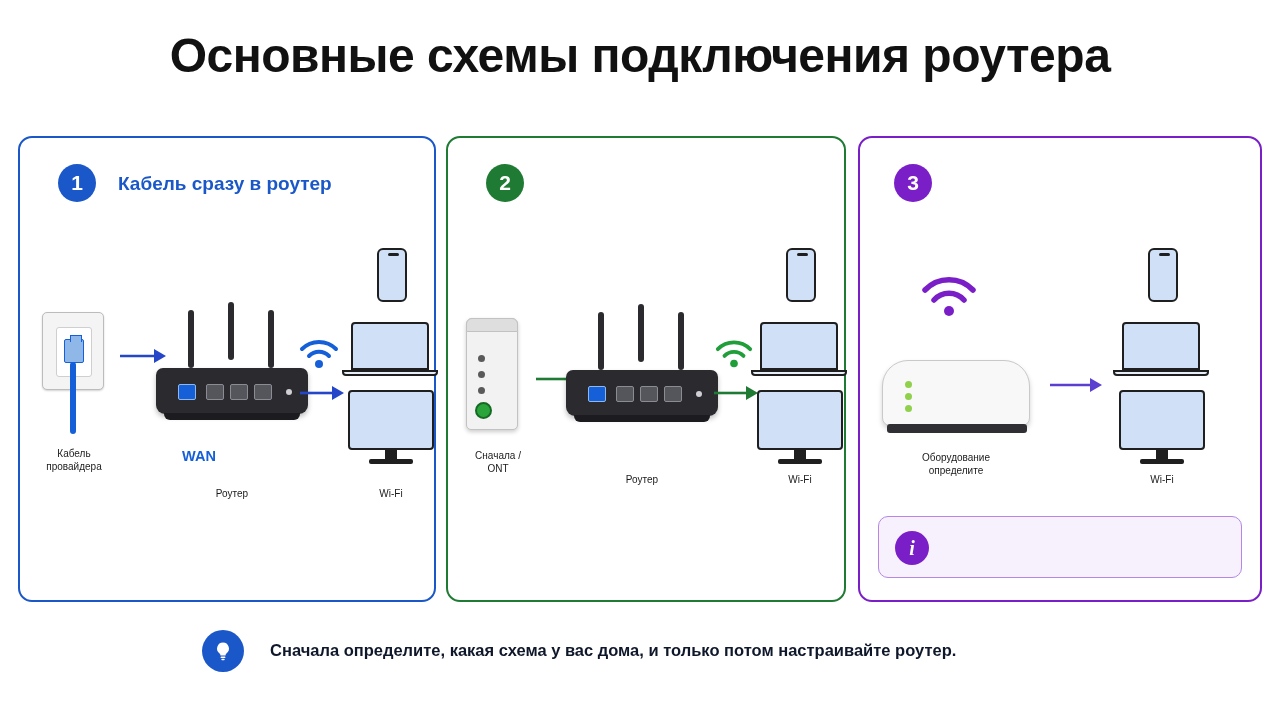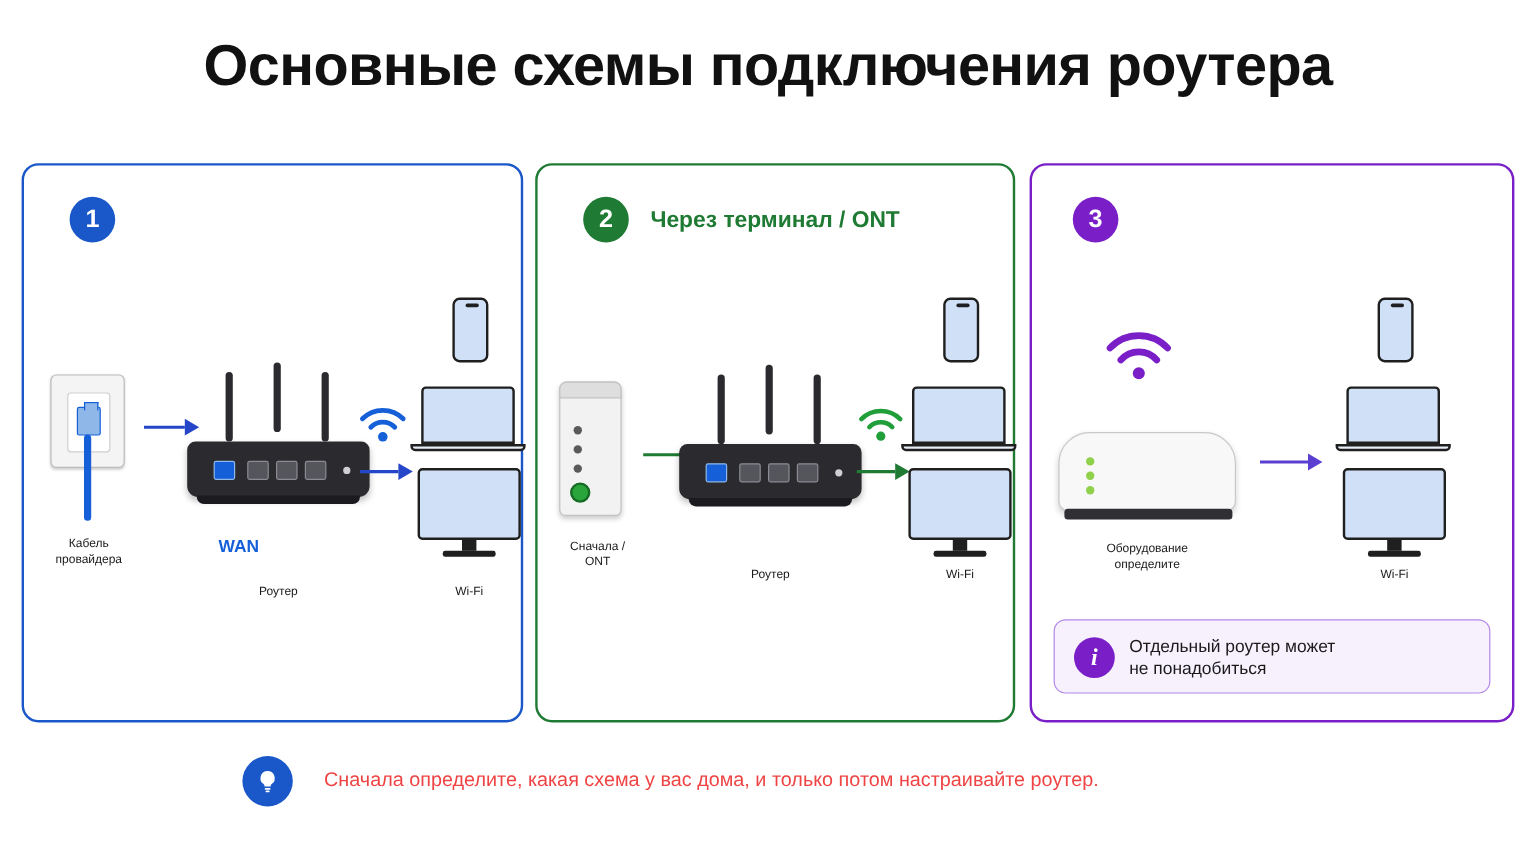--- a/index.html
+++ b/index.html
@@ -304,34 +304,35 @@
     border-radius: 50%;
     background: #1a57c8;
     display: flex; align-items: center; justify-content: center;
     color: #ffffff;
     font-size: 22px;
   }
   .footer-text {
     position: absolute;
     left: 270px; top: 641px;
     font-size: 16.5px;
-    font-weight: normal;
-    color: #ef4444;
+    font-weight: bold;
+    color: #0f172a;
   }
 </style>
 </head>
 <body>
 
 <div id="stage">
 
   <div class="title">Основные схемы подключения роутера</div>
 
   <div class="panel" id="panel1"></div>
 
   <div class="badge" style="left:58px; top:164px; background:#1a57c8;">1</div>
+  <div class="panel-title" style="left:118px; top:172px; color:#1a57c8; width:290px;">Кабель сразу в роутер</div>
 
   <div class="socket" style="left:42px; top:312px;">
     <div class="socket-inner"></div>
     <div class="socket-jack"></div>
   </div>
   <div class="cable-blue" style="left:70px; top:362px; height:72px;"></div>
   <div class="lbl" style="left:24px; top:448px; width:100px; white-space:pre-line;">Кабель
 провайдера</div>
 
   <svg class="arrow" style="left:118px; top:345px;" width="50" height="22" viewBox="0 0 50 22">
@@ -367,21 +368,20 @@
   <div class="laptop-screen" style="left:351px; top:322px;"></div>
   <div class="laptop-base" style="left:342px; top:370px;"></div>
   <div class="monitor" style="left:348px; top:390px;"></div>
   <div class="monitor-stand" style="left:385px; top:450px;"></div>
   <div class="monitor-foot" style="left:369px; top:459px;"></div>
   <div class="lbl" style="left:341px; top:488px; width:100px;">Wi-Fi</div>
 
   <div class="panel" id="panel2"></div>
 
   <div class="badge" style="left:486px; top:164px; background:#1f7a33;">2</div>
-  <div class="panel-title" style="left:542px; top:172px; color:#1f7a33; width:290px;">Через терминал / ONT</div>
 
   <div class="ont" style="left:466px; top:318px;">
     <div class="ont-top"></div>
     <div class="ont-dot" style="top:36px;"></div>
     <div class="ont-dot" style="top:52px;"></div>
     <div class="ont-dot" style="top:68px;"></div>
     <div class="ont-green"></div>
   </div>
   <div class="lbl" style="left:450px; top:450px; width:96px; white-space:pre-line;">Сначала /
 ONT</div>
@@ -449,22 +449,20 @@
   <div class="phone" style="left:1148px; top:248px;"></div>
   <div class="laptop-screen" style="left:1122px; top:322px;"></div>
   <div class="laptop-base" style="left:1113px; top:370px;"></div>
   <div class="monitor" style="left:1119px; top:390px;"></div>
   <div class="monitor-stand" style="left:1156px; top:450px;"></div>
   <div class="monitor-foot" style="left:1140px; top:459px;"></div>
   <div class="lbl" style="left:1112px; top:474px; width:100px;">Wi-Fi</div>
 
   <div class="note">
     <div class="note-icon">i</div>
-    <div class="note-text" style="white-space:pre-line;">Отдельный роутер может
-не понадобиться</div>
   </div>
 
   <div class="footer-icon">
     <svg width="22" height="22" viewBox="0 0 22 22" aria-hidden="true">
       <path d="M11 2.5a6 6 0 0 0-3.4 10.9c.5.4.8 1 .8 1.6v.5h5.2v-.5c0-.6.3-1.2.8-1.6A6 6 0 0 0 11 2.5z" fill="#ffffff"></path>
       <rect x="8.6" y="16.6" width="4.8" height="1.5" rx="0.7" fill="#ffffff"></rect>
       <rect x="9.3" y="18.8" width="3.4" height="1.4" rx="0.7" fill="#ffffff"></rect>
     </svg>
   </div>
   <div class="footer-text">Сначала определите, какая схема у вас дома, и только потом настраивайте роутер.</div>

